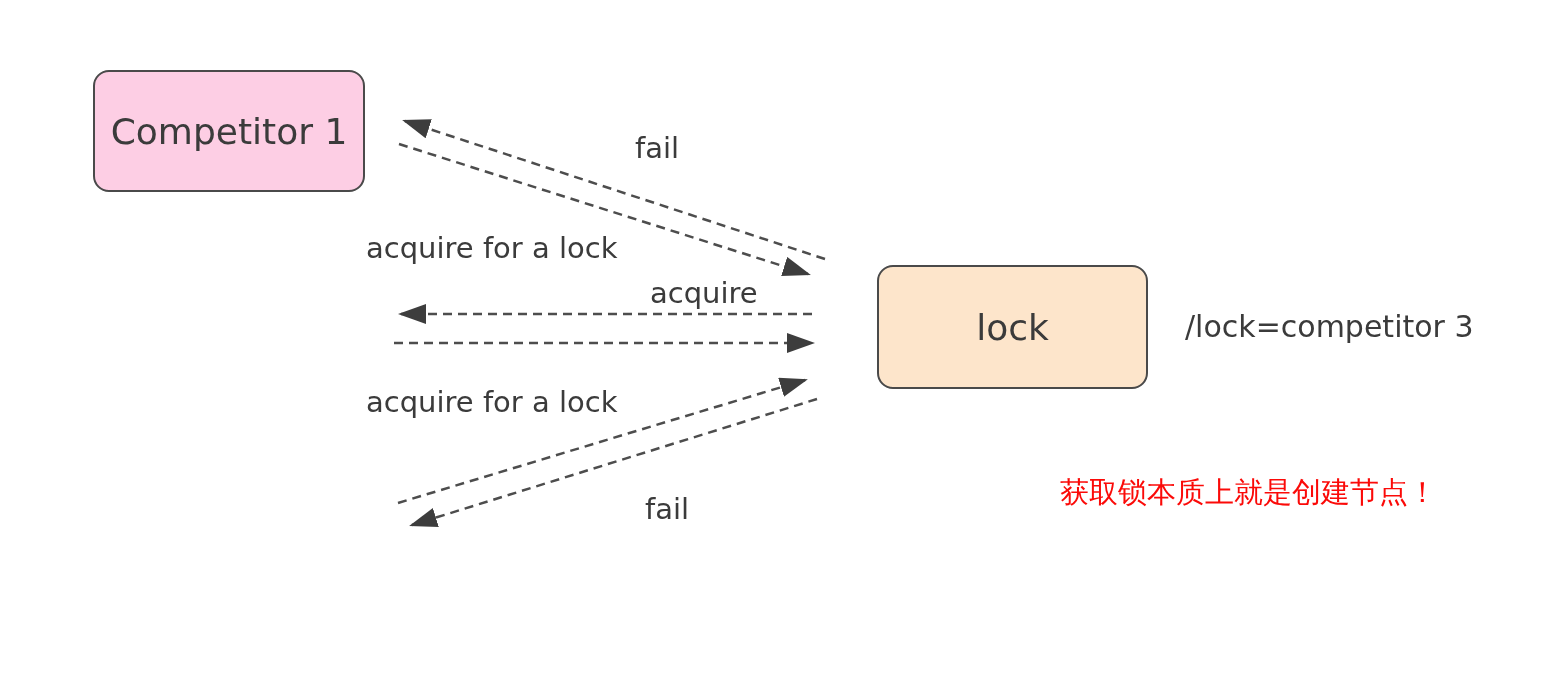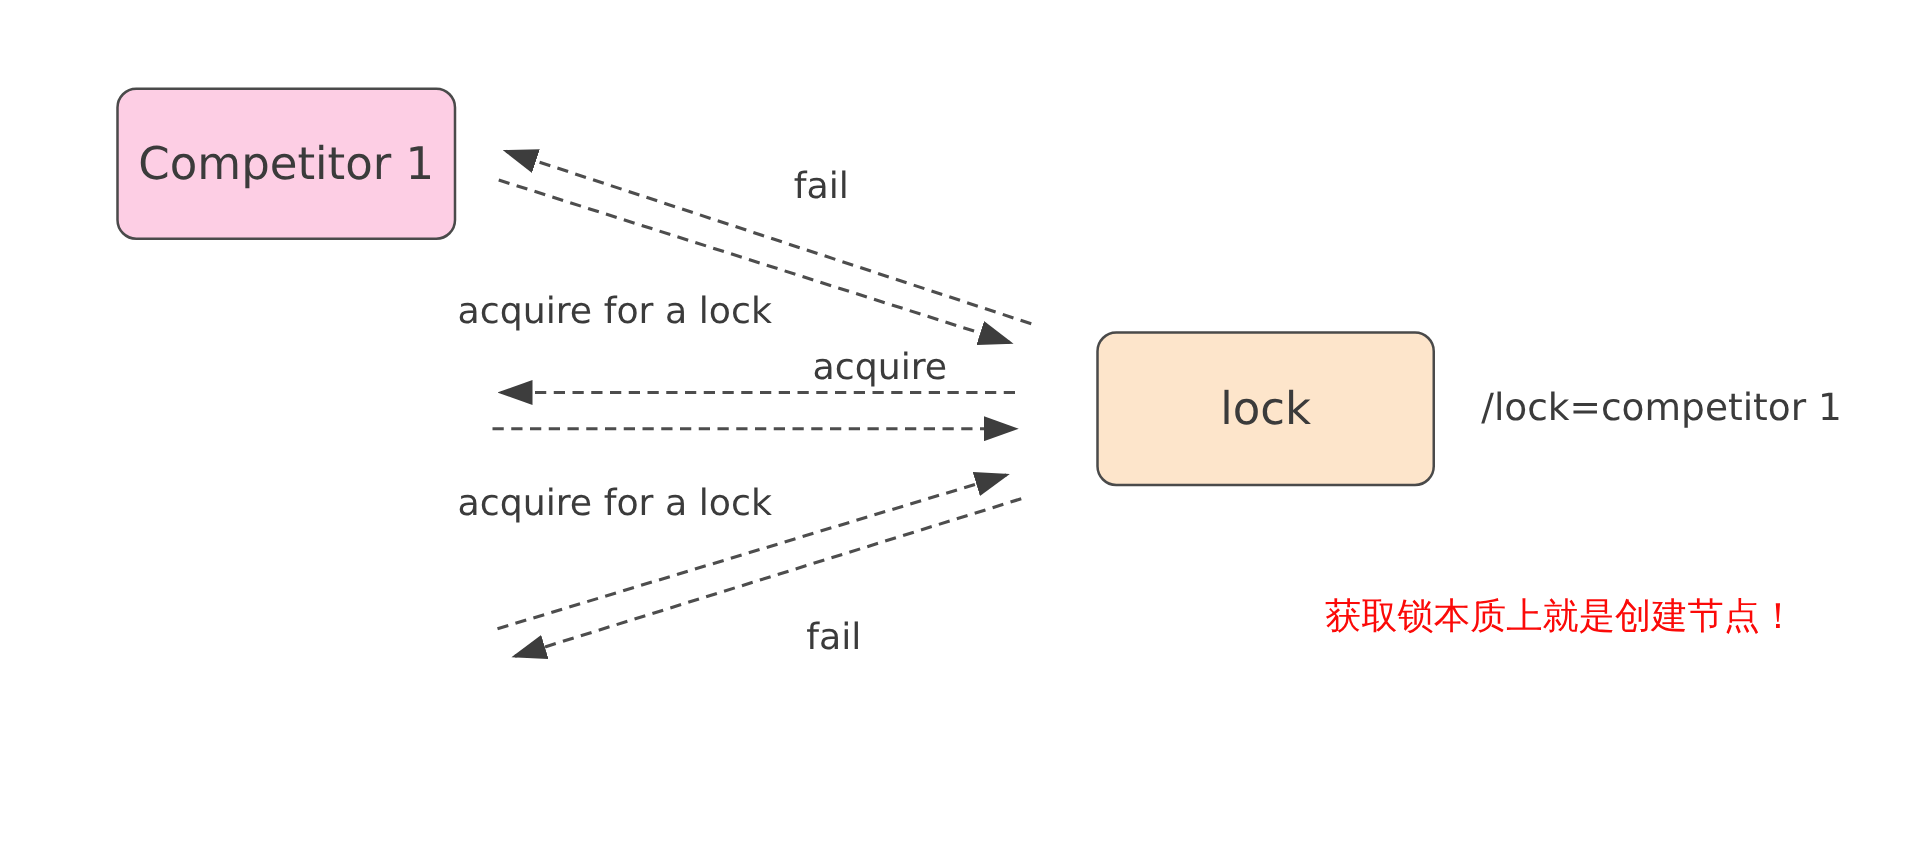--- a/index.html
+++ b/index.html
@@ -100,17 +100,17 @@
   <div class="edge-label lbl-fail-top">fail</div>
 
   <div class="edge-label lbl-acquire-1">acquire for a lock</div>
 
   <div class="edge-label lbl-success">acquire</div>
 
   <div class="edge-label lbl-acquire-2">acquire for a lock</div>
 
   <div class="edge-label lbl-fail-bottom">fail</div>
 
-  <div class="edge-label lbl-lock-value">/lock=competitor 1</div>
+  <div class="edge-label lbl-lock-value">/lock=competitor 3</div>
 
   <div class="lbl-note">获取锁本质上就是创建节点！</div>
 
 </div>
 
 </body></html>

